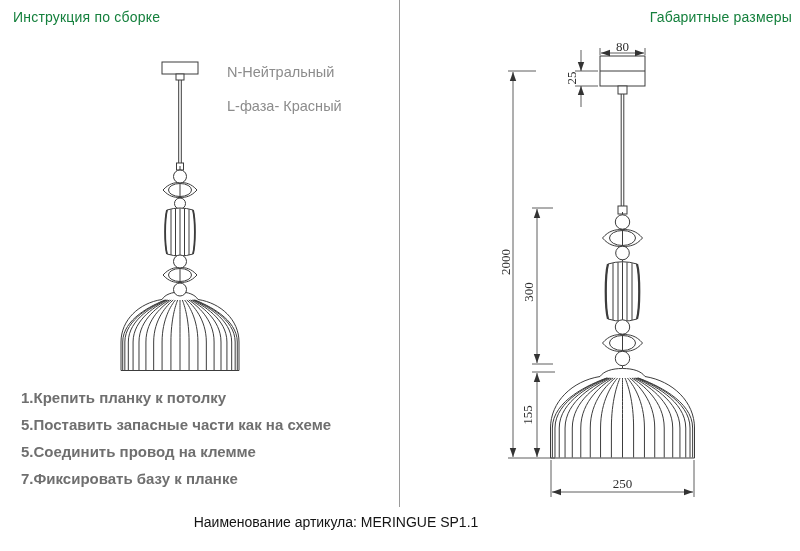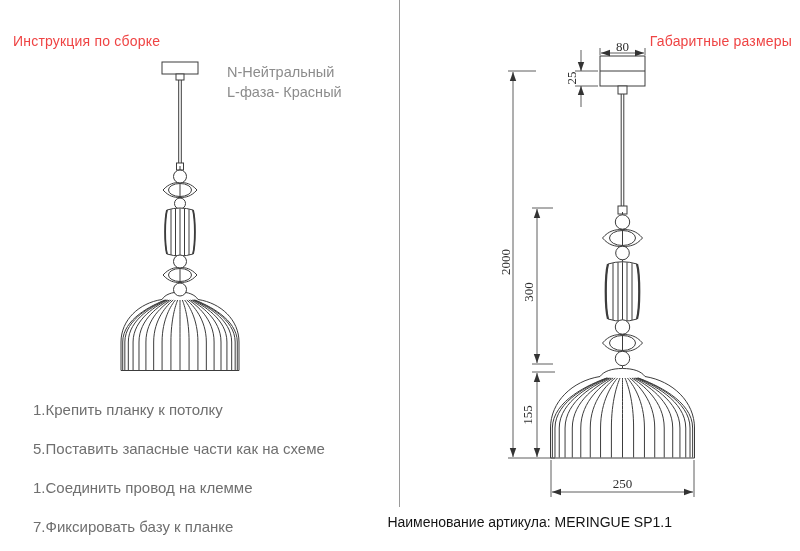--- a/index.html
+++ b/index.html
@@ -2,30 +2,30 @@
 <html><head>
 <meta charset="utf-8">
 <style>
   html,body{margin:0;padding:0;}
   body{
     width:800px;height:551px;background:#ffffff;overflow:hidden;position:relative;
     font-family:"Liberation Sans", sans-serif;
     -webkit-font-smoothing:antialiased;
   }
   .abs{position:absolute;}
-  .title{font-size:14px;color:#ef4444;letter-spacing:.2px;margin-top:24px;}
+  .title{font-size:14px;color:#15803d;letter-spacing:.2px;}
   #title-left{left:13px;top:9px;}
   #title-right{right:8px;top:9px;}
   #divider{left:399px;top:0;width:1px;height:507px;background:#9a9a9a;}
   #wiring{left:227px;top:63px;font-size:14.5px;color:#8c8c8c;line-height:19px;white-space:nowrap;}
   #wiring .indent{padding-left:19px;}
-  #wiring .phase{margin-top:1px;}
+  #wiring .phase{margin-top:15px;}
   #instructions{left:21px;top:384px;font-size:15px;color:#6f6f6f;line-height:27px;white-space:nowrap;}
-  #instructions p{margin:12px;}
-  #footer{left:0;top:514px;width:672px;text-align:right;font-size:14px;color:#141414;}
+  #instructions p{margin:0;font-weight:bold;}
+  #footer{left:0;top:514px;width:672px;text-align:center;font-size:14px;color:#141414;}
   svg{overflow:visible;}
   svg .ln{stroke:#3c3c3c;stroke-width:1;fill:none;}
   svg .lnf{stroke:#3c3c3c;stroke-width:1;fill:#ffffff;}
   svg .bold{stroke-width:2.2;}
   svg .dim{stroke:#4d4d4d;stroke-width:0.9;fill:none;}
   svg .dimtxt{font-family:"Liberation Serif", serif;font-size:13px;fill:#2e2e2e;}
 </style>
 </head>
 <body>
 
@@ -96,21 +96,21 @@
 <div class="abs" id="wiring">
   <div>
     <div>N-Нейтральный</div>
   </div>
   <div class="phase">L-фаза- Красный</div>
 </div>
 
 <div class="abs" id="instructions">
   <p>1.Крепить планку к потолку</p>
   <p>5.Поставить запасные части как на схеме</p>
-  <p>1.Соединить провод на клемме</p>
+  <p>5.Соединить провод на клемме</p>
   <p>7.Фиксировать базу к планке</p>
 </div>
 
 <svg class="abs" style="left:492px;top:38px;" width="212" height="462" viewBox="0 0 212 462">
   <defs>
     <marker id="arr" markerWidth="10" markerHeight="8" refX="9.5" refY="4" orient="auto-start-reverse" markerUnits="userSpaceOnUse">
       <path d="M0.5,0.8 L9.5,4 L0.5,7.2 Z" fill="#333"></path>
     </marker>
   </defs>
 

